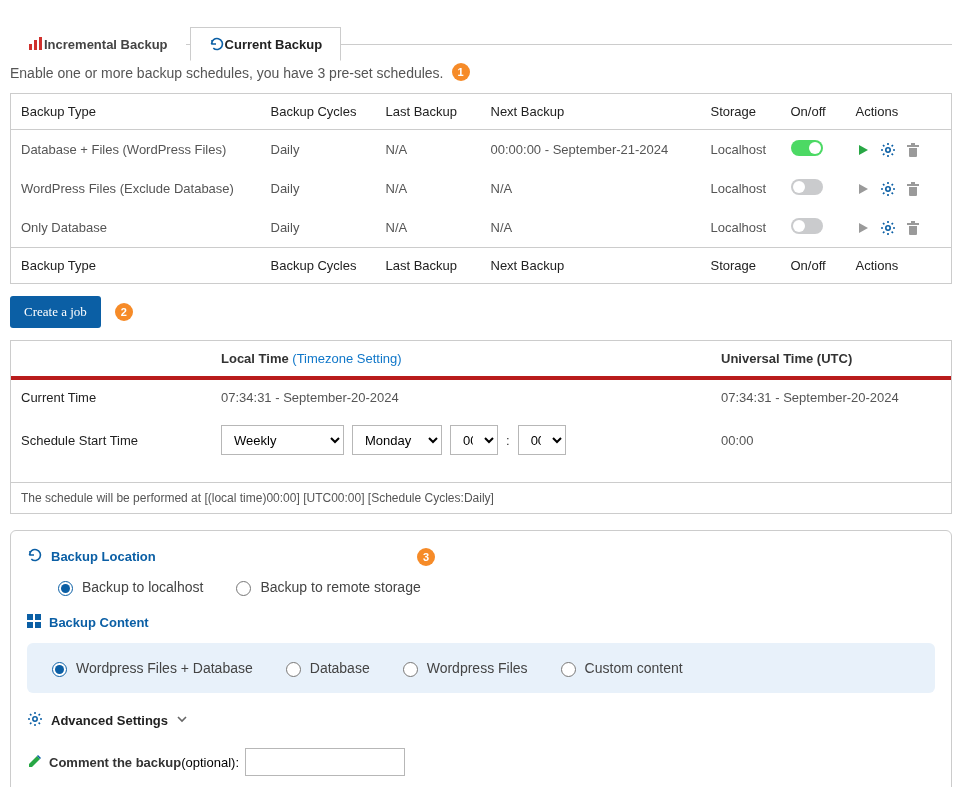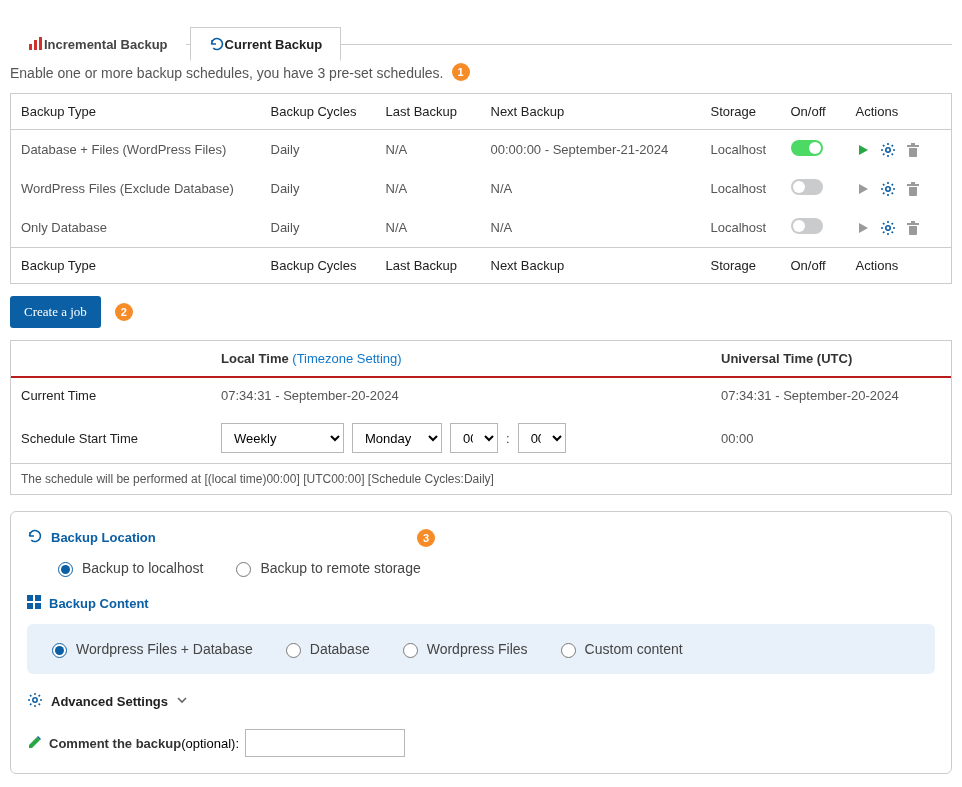--- a/index.html
+++ b/index.html
@@ -126,21 +126,21 @@
     margin-bottom: 12px;
   }
 
   
   .time-box {
     border: 1px solid #ccc;
     margin-bottom: 16px;
   }
   .time-header {
     display: flex;
-    border-bottom: 2px solid #b91c1c;
+    border-bottom: 4px solid #b91c1c;
     justify-content: space-between;
   }
   .time-header > div {
     padding: 10px 10px;
     font-weight: 600;
   }
   .time-body-row {
     display: flex;
     align-items: center;
   }
@@ -157,20 +157,21 @@
     height: 30px;
   }
   select.w-freq { width: 123px; }
   select.w-day  { width: 90px; }
   select.w-num  { width: 48px; }
   .sched-note {
     padding: 8px 10px;
     border-top: 1px solid #ccc;
     font-size: 12px;
     color: #555;
+    margin-top: 17px;
   }
 
   
   .card {
     border: 1px solid #ccc;
     border-radius: 6px;
     padding: 16px;
   }
   .section-head {
     display: flex;

